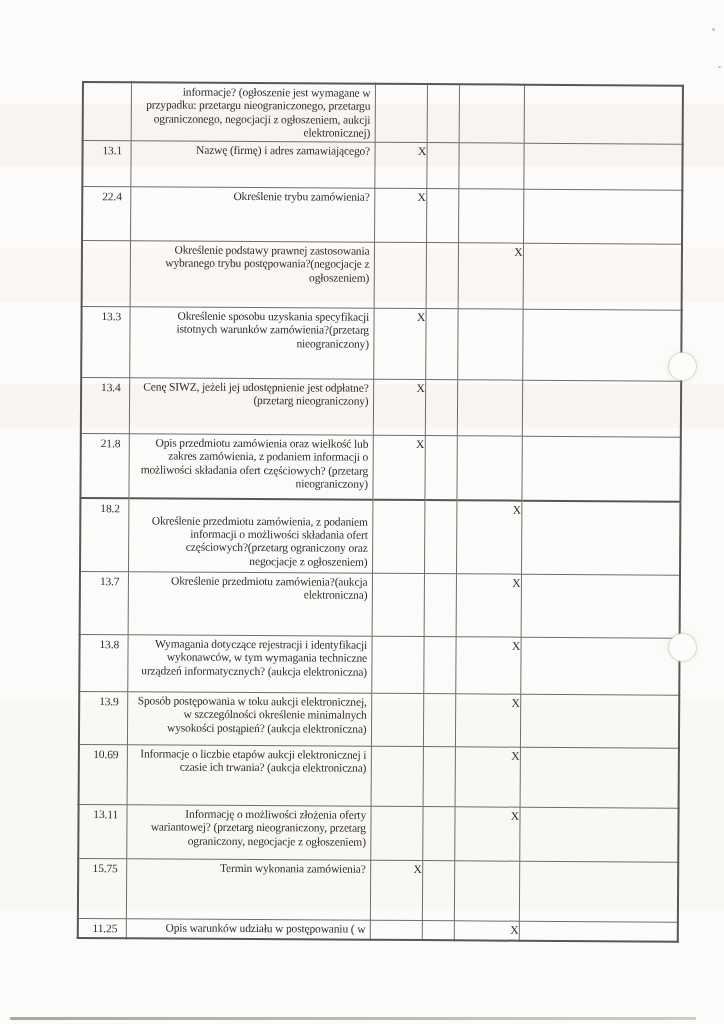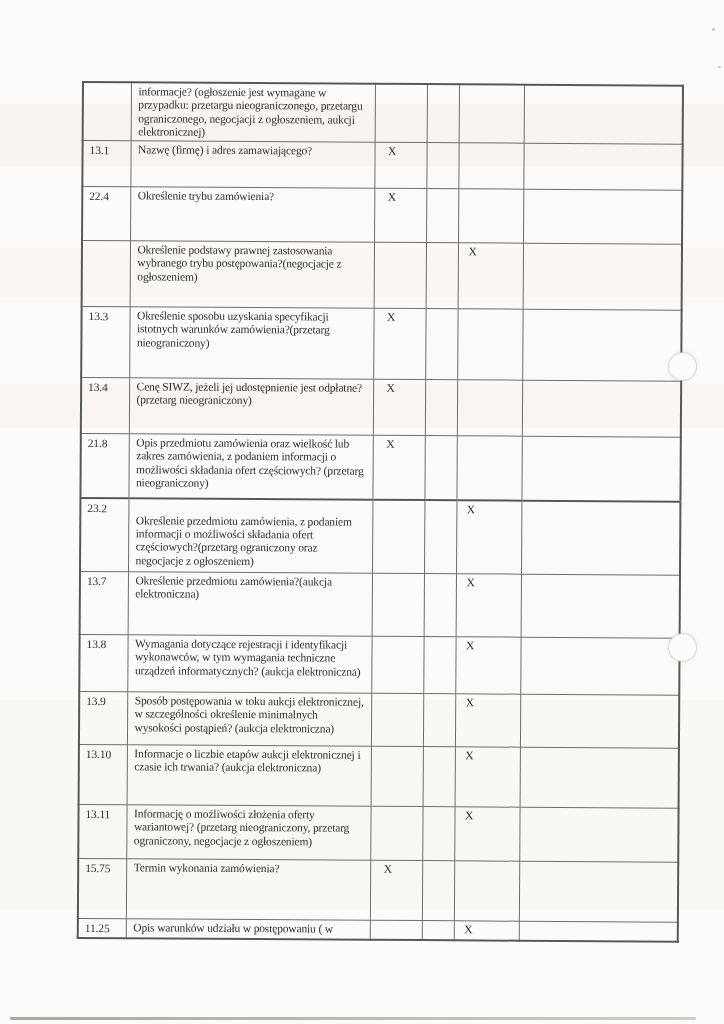--- a/index.html
+++ b/index.html
@@ -2,20 +2,21 @@
 <html><head>
 <meta charset="utf-8">
 <style>
   html,body{margin:0;padding:0;}
   .screen{
     position:relative;
     width:724px;height:1024px;
     background:#fcfbf9;
     overflow:hidden;
     font-family:"Liberation Serif", serif;
+    text-align:right;
   }
   
   .band{position:absolute;left:0;width:724px;pointer-events:none;}
   .band1{top:104px;height:62px;background:rgba(236,210,200,0.16);}
   .band2{top:248px;height:54px;background:rgba(236,216,204,0.13);}
   .band3{top:384px;height:44px;background:rgba(238,214,202,0.14);}
   .band4{top:700px;height:210px;background:rgba(238,222,210,0.10);}
 
   
   .doc-table-wrap{
@@ -150,21 +151,21 @@
             <td class="num">21.8</td>
             <td class="question">
               <span class="qgap">Opis przedmiotu zamówienia oraz wielkość lub zakres zamówienia, z podaniem informacji o możliwości składania ofert częściowych? (przetarg nieograniczony)</span>
             </td>
             <td class="mark mark1">X</td>
             <td class="mark mark2"></td>
             <td class="mark mark3"></td>
             <td class="mark notes"></td>
           </tr>
           <tr class="thick-top" style="height: 74px;">
-            <td class="num">23.2</td>
+            <td class="num">18.2</td>
             <td class="question">
               <span class="qgap" style="margin-top: 13px;">Określenie przedmiotu zamówienia, z podaniem informacji o możliwości składania ofert częściowych?(przetarg ograniczony oraz negocjacje z ogłoszeniem)</span>
             </td>
             <td class="mark mark1"></td>
             <td class="mark mark2"></td>
             <td class="mark mark3">X</td>
             <td class="mark notes"></td>
           </tr>
           <tr style="height: 63px;">
             <td class="num">13.7</td>
@@ -190,21 +191,21 @@
             <td class="num">13.9</td>
             <td class="question">
               <span class="qgap">Sposób postępowania w toku aukcji elektronicznej, w szczególności określenie minimalnych wysokości postąpień? (aukcja elektroniczna)</span>
             </td>
             <td class="mark mark1"></td>
             <td class="mark mark2"></td>
             <td class="mark mark3">X</td>
             <td class="mark notes"></td>
           </tr>
           <tr style="height: 60px;">
-            <td class="num">13.10</td>
+            <td class="num">10.69</td>
             <td class="question">
               <span class="qgap">Informacje o liczbie etapów aukcji elektronicznej i czasie ich trwania? (aukcja elektroniczna)</span>
             </td>
             <td class="mark mark1"></td>
             <td class="mark mark2"></td>
             <td class="mark mark3">X</td>
             <td class="mark notes"></td>
           </tr>
           <tr style="height: 54px;">
             <td class="num">13.11</td>

